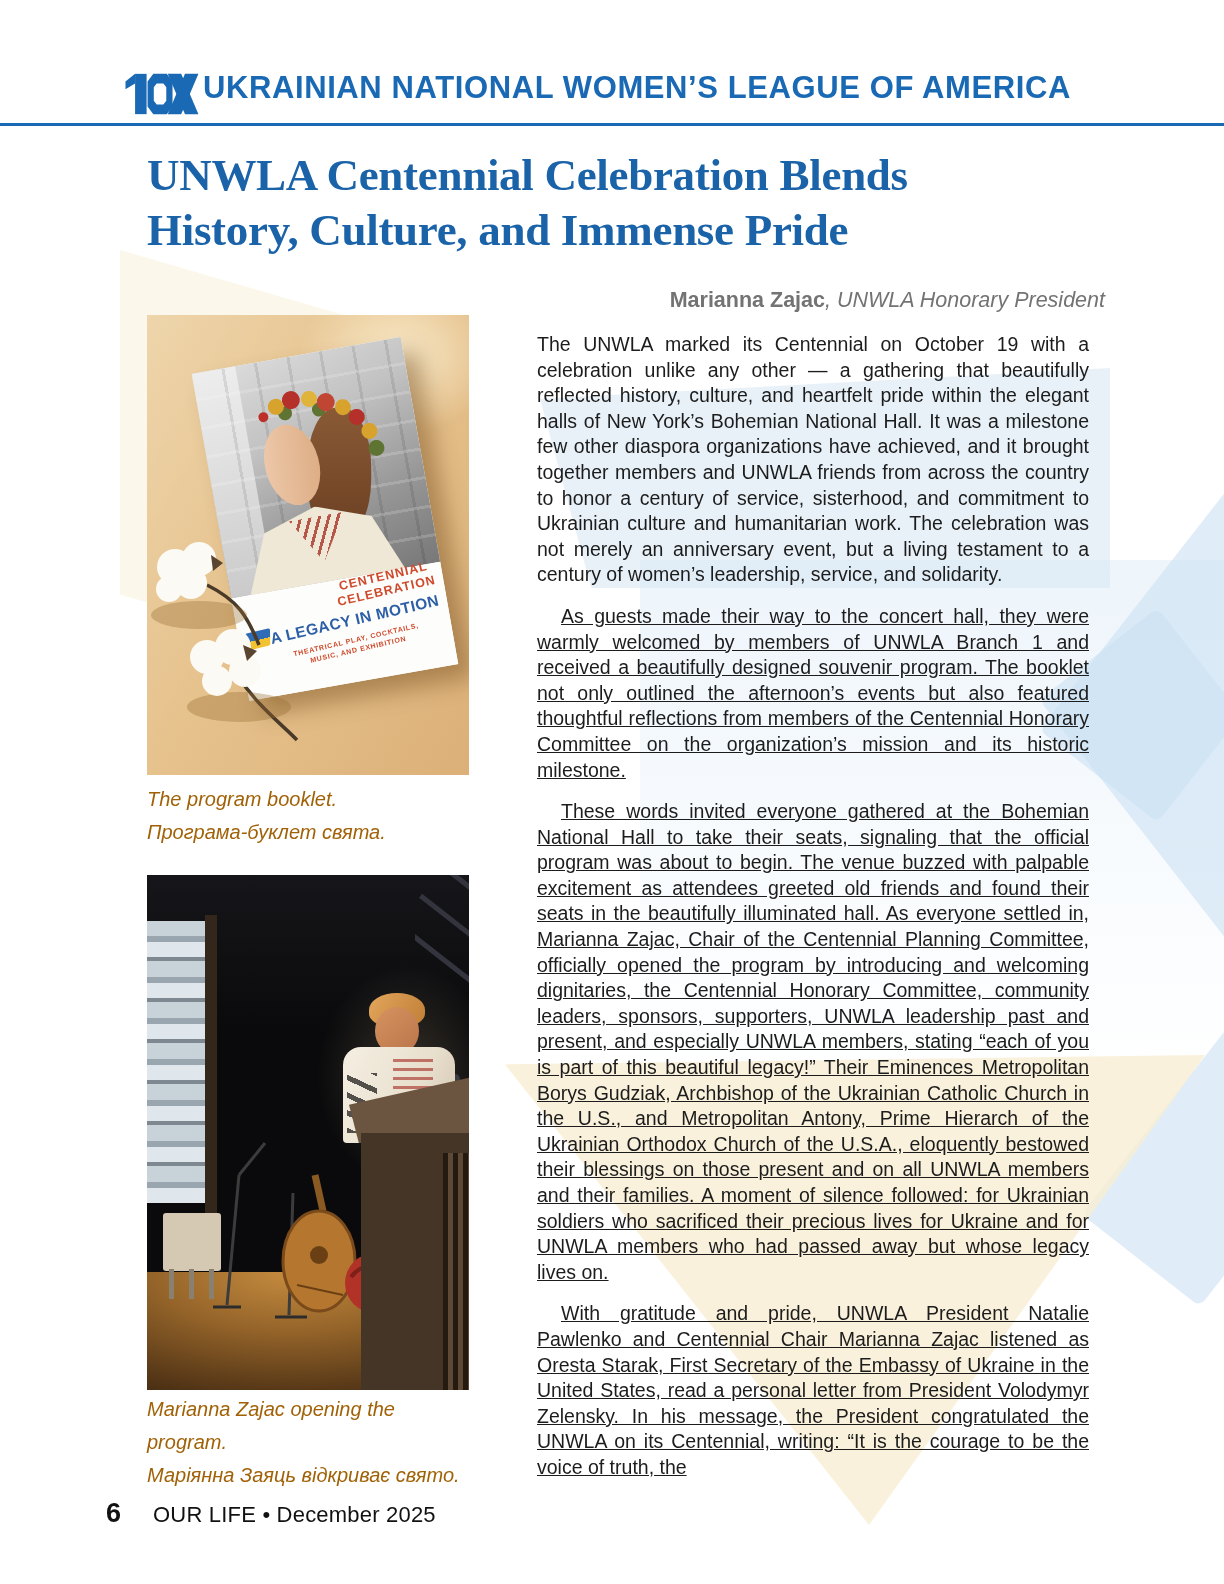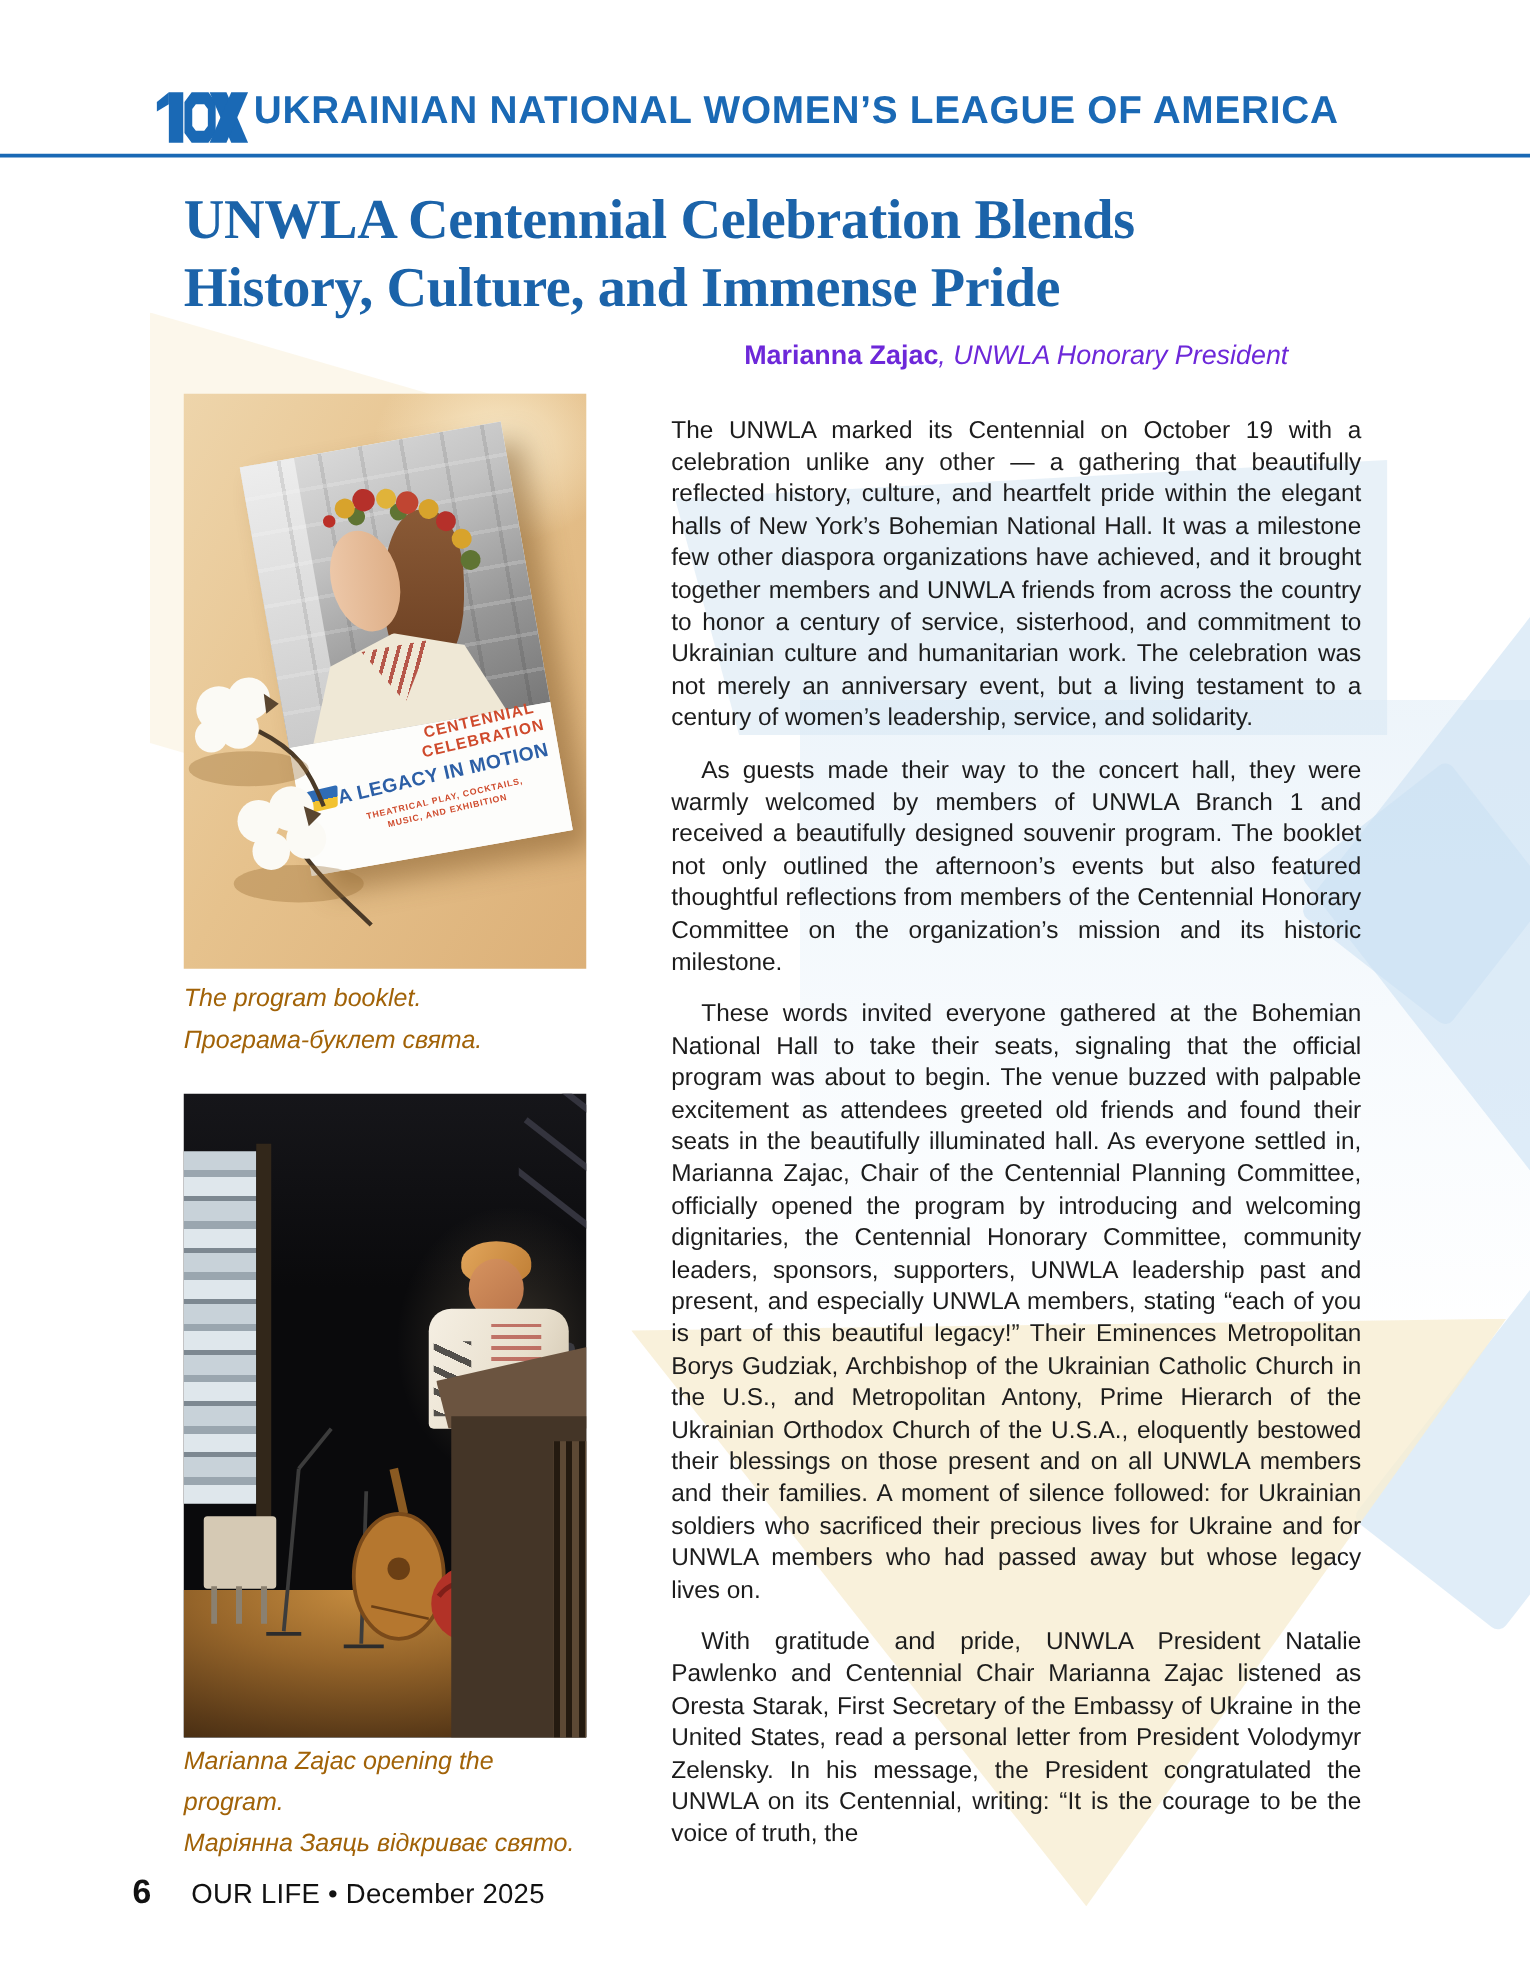--- a/index.html
+++ b/index.html
@@ -29,22 +29,22 @@
   
   .header-row{position:absolute;left:123px;top:70px;height:50px;display:flex;align-items:flex-start;z-index:2;}
   .logo{width:76px;height:48px;display:block;}
   .org-name{font-size:31px;font-weight:bold;color:#1a69b5;letter-spacing:.6px;margin-left:4px;white-space:nowrap;}
   .header-rule{position:absolute;left:0;top:123px;width:1224px;height:3px;background:#1a69b5;z-index:2;}
 
   
   .title{position:absolute;left:147px;top:148px;width:960px;z-index:2;
     font-family:"Liberation Serif",serif;font-weight:bold;color:#1b63a9;
     font-size:45px;line-height:55px;letter-spacing:-.3px;}
-  .byline{position:absolute;left:521px;top:272px;width:584px;text-align:center;z-index:2;
-    font-size:21.5px;color:#6d28d9;}
+  .byline{position:absolute;left:521px;top:288px;width:584px;text-align:right;z-index:2;
+    font-size:21.5px;color:#737373;}
   .byline b{font-weight:bold;}
   .byline i{font-style:italic;}
 
   
   .fig{position:absolute;left:147px;width:322px;overflow:hidden;z-index:2;}
   .fig1{top:315px;height:460px;background:linear-gradient(120deg,#eed5ab 0%,#e6c28d 45%,#dcb078 100%);}
   .fig1 .glow{position:absolute;right:-30px;top:-40px;width:200px;height:160px;border-radius:50%;
     background:radial-gradient(closest-side,rgba(250,236,205,.95),rgba(250,236,205,0));}
   .booklet{position:absolute;left:72px;top:38px;width:212px;height:332px;background:#fdfdfb;
     transform:rotate(-10deg);box-shadow:14px 16px 22px rgba(110,72,25,.45);}
@@ -112,21 +112,21 @@
 
   .caption{position:absolute;left:147px;width:330px;z-index:2;font-size:20px;font-style:italic;
     color:#a16207;line-height:33px;}
   .cap1{top:783px;}
   .cap2{top:1393px;}
 
   
   .article-body{position:absolute;left:521px;top:316px;width:584px;z-index:2;
     font-size:19.5px;line-height:25.6px;text-align:justify;}
   .body-para{margin:16px;}
-  .body-para.indent{text-indent:24px;}
+  .body-para.indent{text-indent:24px;text-decoration:underline;}
   .body-para.italic{font-style:italic;}
 
   
   .footer{position:absolute;left:106px;top:1498px;z-index:2;display:flex;align-items:baseline;}
   .page-num{font-size:27px;font-weight:bold;color:#111;}
   .pub{font-size:22px;color:#111;margin-left:32px;letter-spacing:.2px;}
 </style>
 </head>
 <body>
 

